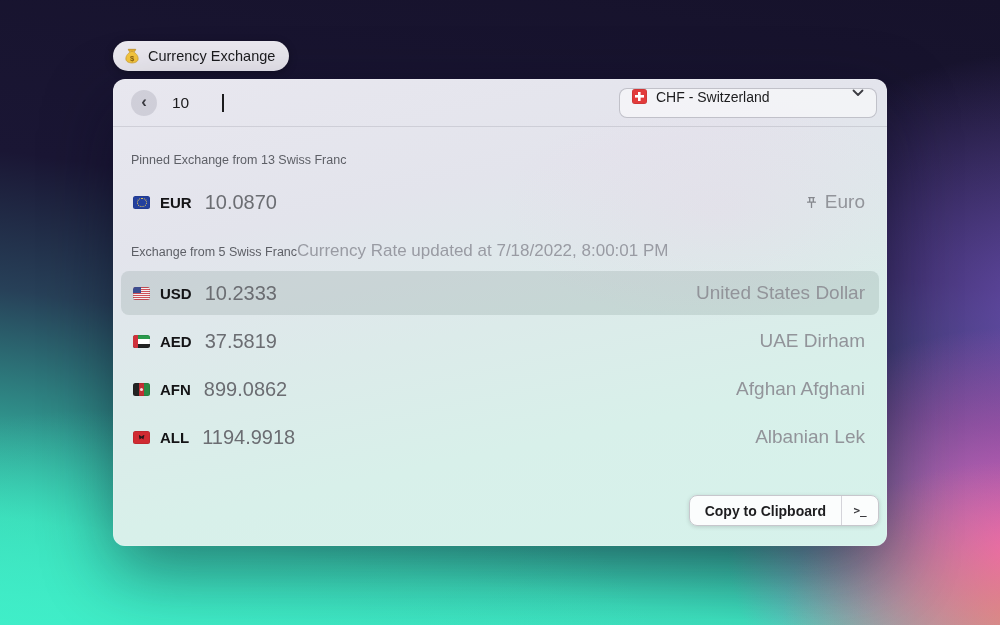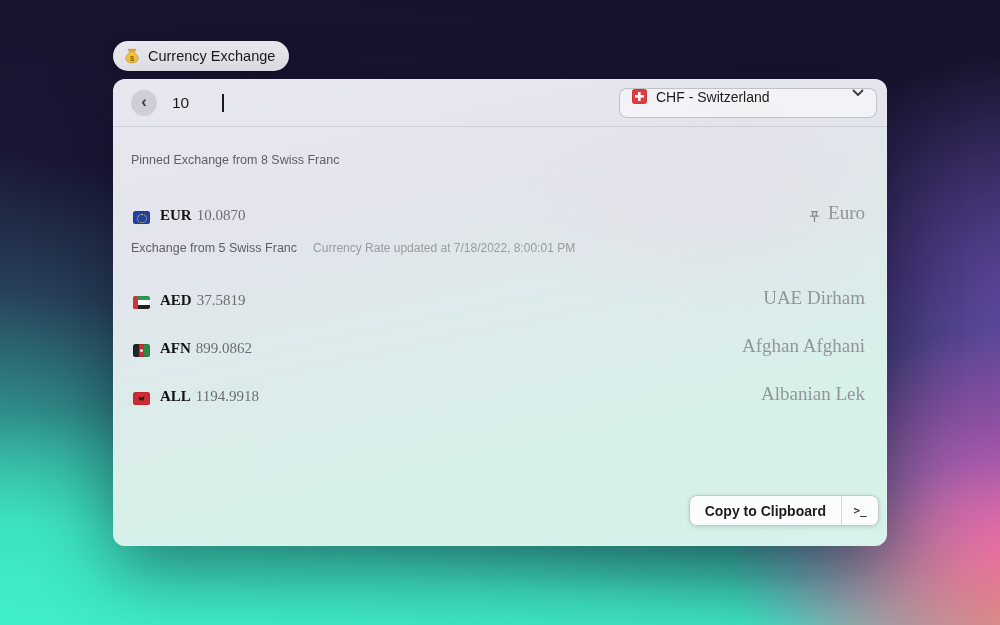--- a/index.html
+++ b/index.html
@@ -69,28 +69,28 @@
   .flag.af::before { content:""; position:absolute; left:7px; top:5px; width:3px; height:3px; background:rgba(255,255,255,0.85); border-radius:50%; }
   .flag.al { background:#d02b32; }
   .flag.al::before { content:""; position:absolute; left:5.5px; top:4px; width:6px; height:5px; background:#2a181b;
     clip-path:polygon(0 0,50% 38%,100% 0,82% 100%,50% 72%,18% 100%); }
   .flag.am { background:linear-gradient(180deg,#cf4551 0 34%,#2a4a9e 34% 67%,#e8a03c 67% 100%); }
 
   
   .list { padding-top:26px; }
   .sec-head { display:flex; align-items:baseline; padding:0 18px; margin-bottom:13px; }
   .sec-head .h { font-size:12.5px; font-weight:500; color:#5d5f66; }
-  .sec-head .n { font-size:12px; color:#999ba3; margin-left:16px; }
+  .sec-head .n { font-size:17px; color:#999ba3; }
   .sec-head.second { margin-top:17px; margin-bottom:10px; }
 
   .row { height:44px; margin:0 8px 4px 8px; border-radius:8px;
-    display:flex; align-items:flex-end; padding:0 14px 0 12px;font-family:Liberation Serif, serif; }
+    display:flex; align-items:center; padding:0 14px 0 12px; }
   .row.selected { background:rgba(88,110,107,0.16); }
   .row .code { font-size:15px; font-weight:600; color:#141416; margin-left:10px; }
-  .row .val  { font-size:15px; color:#6b6d72; margin-left:5px; }
+  .row .val  { font-size:20px; color:#6b6d72; margin-left:13px; }
   .row .sp   { flex:1 1 auto; }
   .row .pin  { display:flex; margin-right:6px; }
   .row .nm   { font-size:19px; color:#92949a; }
 
   
   .copybtn { position:absolute; right:8px; bottom:20px; height:31px;
     display:flex; align-items:stretch; background:rgba(253,253,254,0.95);
     border:1px solid #c7c7cd; border-radius:8px; overflow:hidden;
     box-shadow:0 1px 4px rgba(0,0,0,0.15); }
   .copybtn .main { display:flex; align-items:center; padding:0 15px;
@@ -127,21 +127,21 @@
       <span class="flag ch"></span>
       <span class="lbl">CHF - Switzerland</span>
       <svg width="12" height="8" viewBox="0 0 12 8">
         <polyline points="1.5,1.5 6,6 10.5,1.5" fill="none" stroke="#3c3c42" stroke-width="1.8" stroke-linecap="round" stroke-linejoin="round"></polyline>
       </svg>
     </div>
   </div>
 
   <div class="list">
     <div class="sec-head">
-      <span class="h">Pinned Exchange from 8 Swiss Franc</span>
+      <span class="h">Pinned Exchange from 13 Swiss Franc</span>
       <span class="n"></span>
     </div>
     <div>
         <div class="row">
           <span class="flag eu"></span>
           <span class="code">EUR</span>
           <span class="val">10.0870</span>
           <span class="sp"></span>
           <span class="pin">
             <svg width="15" height="15" viewBox="0 0 16 16" fill="none" stroke="#85878d" stroke-width="1.4" stroke-linecap="round">
@@ -150,20 +150,27 @@
           </span>
           <span class="nm">Euro</span>
         </div>
       </div>
 
     <div class="sec-head second">
       <span class="h">Exchange from 5 Swiss Franc</span>
       <span class="n">Currency Rate updated at 7/18/2022, 8:00:01 PM</span>
     </div>
     <div>
+        <div class="row selected">
+          <span class="flag us"></span>
+          <span class="code">USD</span>
+          <span class="val">10.2333</span>
+          <span class="sp"></span>
+          <span class="nm">United States Dollar</span>
+        </div>
         <div class="row">
           <span class="flag ae"></span>
           <span class="code">AED</span>
           <span class="val">37.5819</span>
           <span class="sp"></span>
           <span class="nm">UAE Dirham</span>
         </div>
         <div class="row">
           <span class="flag af"></span>
           <span class="code">AFN</span>

